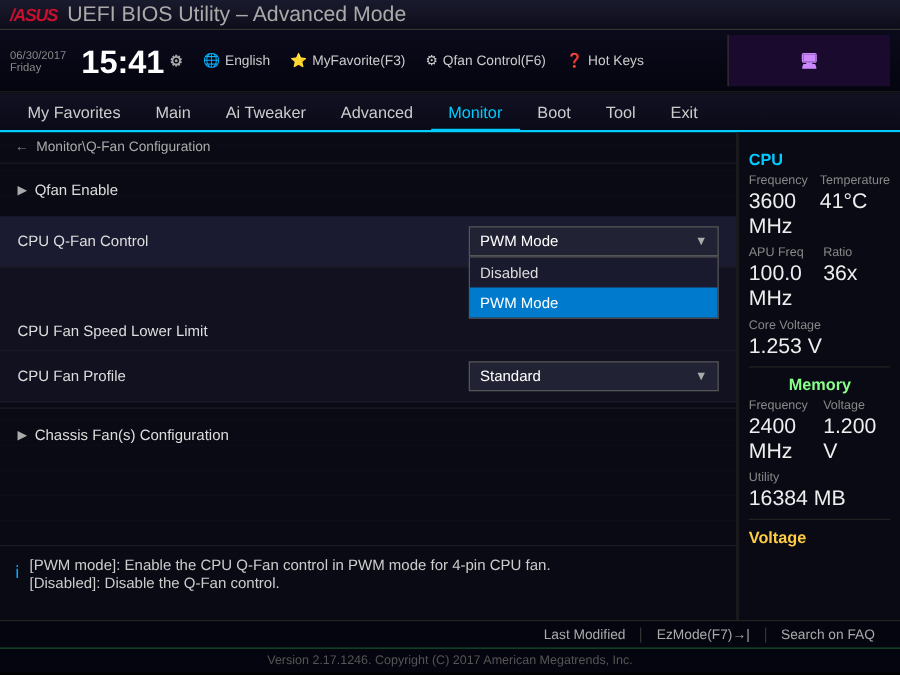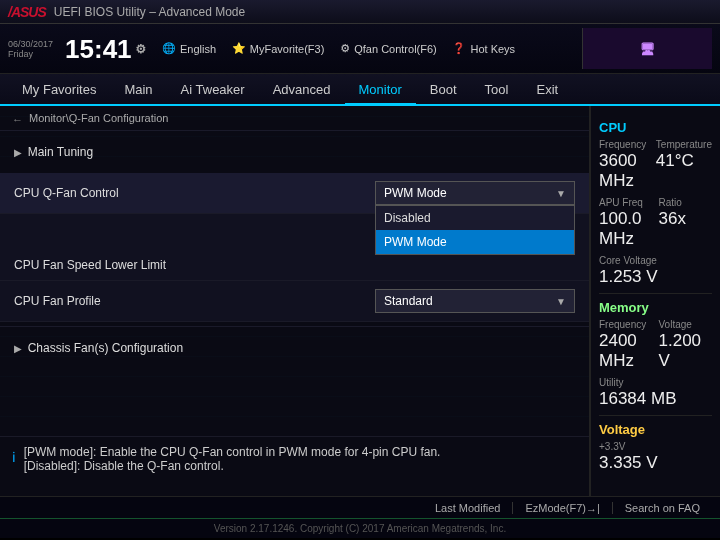--- a/index.html
+++ b/index.html
@@ -236,21 +236,21 @@
       padding: 8px;
       overflow-y: auto;
       border-left: 1px solid #222;
     }
     .hw-section-title {
       font-size: 13px;
       font-weight: bold;
       margin: 6px 0 4px 0;
     }
     .hw-section-title.cpu-color { color: #00ccff; }
-    .hw-section-title.memory-color { color: #88ff88; }
+    .hw-section-title.memory-color { color: #88ff88; margin-left: 32px; }
     .hw-section-title.voltage-color { color: #ffcc44; }
 
     .hw-grid {
       display: grid;
       grid-template-columns: 1fr 1fr;
       gap: 4px 6px;
       margin-bottom: 6px;
     }
     .hw-label {
       color: #888;
@@ -309,21 +309,21 @@
         transparent 19px,
         rgba(0,100,150,0.03) 20px
       );
     }
   </style>
 </head>
 <body>
 
 <div id="top-bar">
   <span id="asus-logo">/ASUS</span>
-  <span style="color:#aaa;font-size:12px;">UEFI BIOS Utility – Advanced Mode</span>
+  <span style="color:#aaa;font-size:17px;">UEFI BIOS Utility – Advanced Mode</span>
 </div>
 
 <div id="header-bar">
   <div id="datetime-block">
     <span style="font-size:9px;color:#888;">06/30/2017</span>
     <span style="font-size:9px;color:#888;">Friday</span>
   </div>
   <div id="time-text">
     <span style="font-size:26px;font-weight:bold;color:#fff;">15:41</span>
     <span style="font-size:12px;color:#aaa;">⚙</span>
@@ -383,21 +383,21 @@
   <div id="left-panel" style="display:flex;flex-direction:column;">
 
     <div id="breadcrumb-bar">
       <span style="color:#888;">←</span>
       <span>Monitor\Q-Fan Configuration</span>
     </div>
 
     <div id="qfan-section">
       <div class="section-header">
         <span style="color:#aaa;font-size:10px;">▶</span>
-        <span>Main Tuning</span>
+        <span>Qfan Enable</span>
       </div>
     </div>
 
     <div id="settings-area">
 
       <div class="setting-row active-row">
         <span class="setting-label">CPU Q-Fan Control</span>
         <div class="dropdown-wrapper">
           <div class="dropdown-display">
             <span>PWM Mode</span>
@@ -492,24 +492,20 @@
       </div>
     </div>
     <div style="margin-bottom:6px;">
       <div class="hw-label">Utility</div>
       <div class="hw-value">16384 MB</div>
     </div>
 
     <hr class="hw-divider">
 
     <div class="hw-section-title voltage-color">Voltage</div>
-    <div>
-      <div class="hw-label">+3.3V</div>
-      <div class="hw-value">3.335 V</div>
-    </div>
 
   </div>
 
 </div>
 
 <div id="status-bar">
   <div class="status-item">Last Modified</div>
   <div class="status-item">EzMode(F7)→|</div>
   <div class="status-item">Search on FAQ</div>
 </div>

